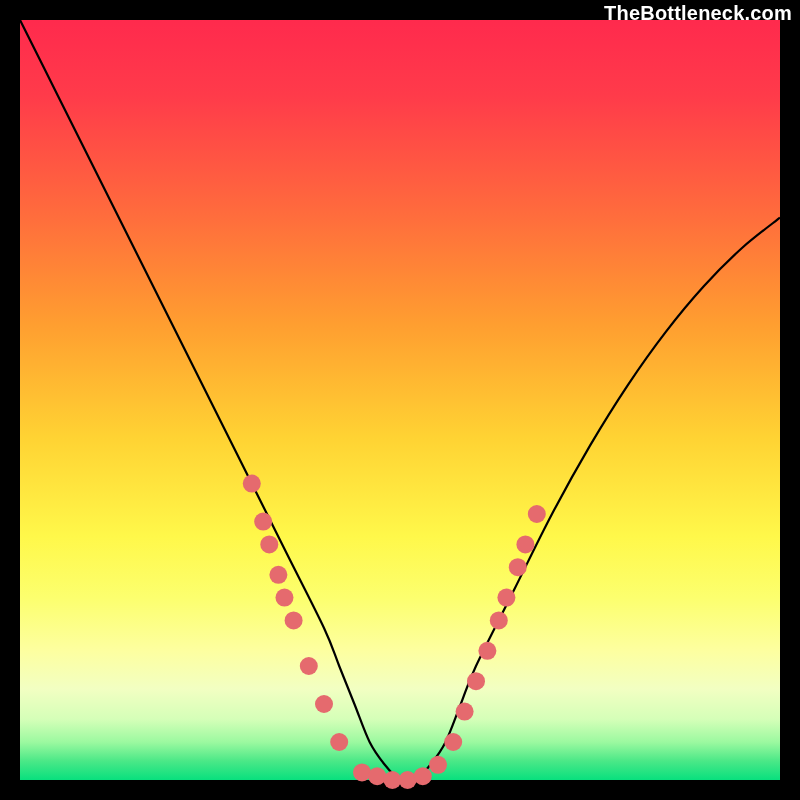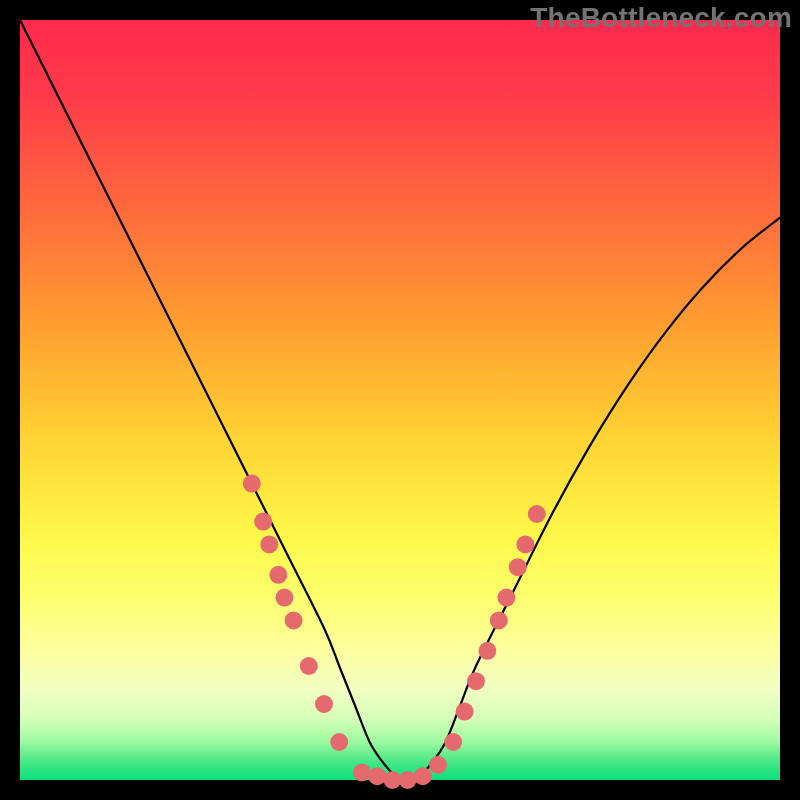--- a/index.html
+++ b/index.html
@@ -46,22 +46,22 @@
       #d5ffb8 92%,
       #9cf9a0 95%,
       #4be887 97.5%,
       #08e07e 100%
     );
   }
   .watermark {
     position: absolute;
     top: 2px;
     right: 8px;
-    color: #737373;
-    font-size: 28px;
+    color: #ffffff;
+    font-size: 20px;
     font-weight: 600;
     letter-spacing: 0.2px;
   }
   svg.curve {
     position: absolute;
     left: 0;
     top: 0;
     width: 760px;
     height: 760px;
     overflow: visible;

